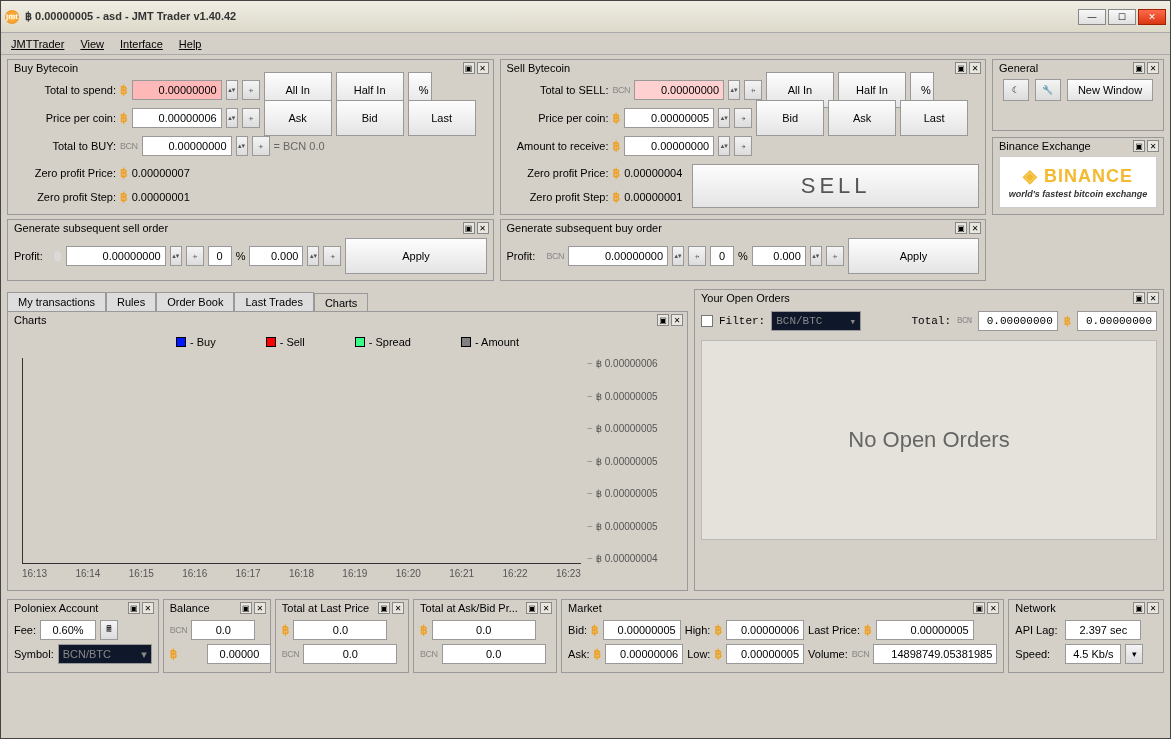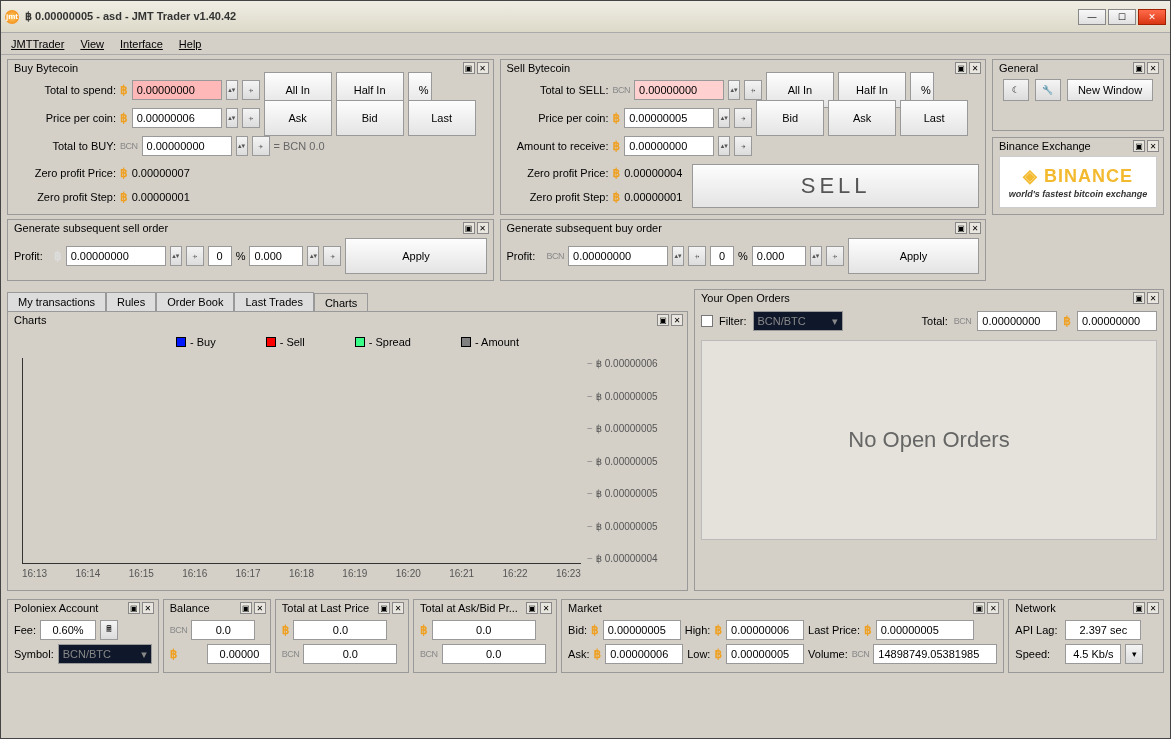--- a/index.html
+++ b/index.html
@@ -17,21 +17,21 @@
 .gctrls { position: absolute; top: 2px; right: 4px; display: flex; gap: 2px; }
 .gctrls span { width: 12px; height: 12px; border: 1px solid #888; font-size: 8px; display: flex; align-items: center; justify-content: center; background: #e8e6de; }
 .row1, .row3, .row4 { display: flex; padding: 4px 6px; gap: 6px; }
 .panel-buy,.panel-sell { flex: 1; }
 .panel-gen { width: 172px; display:flex;flex-direction:column;gap:6px;}
 .panel-buysell { display:flex;flex-direction:column;gap:4px;}
 .fr { display: flex; align-items: center; gap: 4px; height: 24px; }
 .fr .lbl { width: 102px; text-align: right; }
 .btc { color: #f0a020; font-weight: bold; font-size: 12px; }
 .bcn { color: #888; font-size: 9px; letter-spacing: -0.5px; }
-input.fld { width: 90px; height: 20px; border: 1px solid #999; background: #fff; padding: 0 4px; font: inherit; text-align: left; }
+input.fld { width: 90px; height: 20px; border: 1px solid #999; background: #fff; padding: 0 4px; font: inherit; text-align: right; }
 input.fld.pink { background: #ffb8b8; }
 input.fld.pinkl { background: #ffd0d0; }
 .sbtn { width: 12px; height: 20px; border: 1px solid #999; background: linear-gradient(#f4f4f4,#dcdcdc); display: flex; align-items: center; justify-content: center; font-size: 7px; color: #555; }
 .ibtn { width:18px;height:20px;border:1px solid #999;background:linear-gradient(#f4f4f4,#dcdcdc);display:flex;align-items:center;justify-content:center;font-size:9px;}
 .btn { height: 36px; border: 1px solid #999; background: linear-gradient(#fdfdfd,#e4e4e4); padding: 0 10px; font: inherit; cursor: default; }
 .btn.wide { min-width: 68px; }
 .bigbtn { flex:1;height:44px;border:1px solid #999;background:linear-gradient(#fdfdfd,#e4e4e4);font-size:22px;color:#555;letter-spacing:4px;display:flex;align-items:center;justify-content:center;}
 .zerorow { display:flex;flex-direction:column;gap:6px;}
 .zr { display:flex;align-items:center;gap:4px;height:18px;}
 .zr .lbl { width:102px;text-align:right;}
@@ -46,21 +46,21 @@
 .chartbox { flex:1;}
 .legend { display:flex;gap:50px;justify-content:center;padding:6px 0 10px 0;}
 .legend .lg { display:flex;align-items:center;gap:4px;}
 .legend .sq { width:10px;height:10px;border:1px solid #000;}
 .chartarea { display:flex;height:206px;padding:0 8px;}
 .plot { flex:1;border-left:1px solid #333;border-bottom:1px solid #333;position:relative;}
 .yaxis { width:92px;display:flex;flex-direction:column;justify-content:space-between;align-items:flex-start;padding-left:6px;color:#555;font-size:10px;}
 .yaxis div::before { content:"− ";color:#888;}
 .xaxis { display:flex;justify-content:space-between;padding:4px 100px 0 8px;color:#555;font-size:10px;}
 .openorders { width:470px;}
-.oo-top { display:flex;align-items:center;gap:6px;height:26px;}
+.oo-top { display:flex;align-items:center;gap:6px;height:26px;font-family:Liberation Mono, monospace;}
 .sel { width:90px;height:20px;border:1px solid #999;background:#0f172a;display:flex;align-items:center;padding:0 4px;color:#888;}
 .sel::after { content:"▾";margin-left:auto;color:#888;}
 .noord { height:200px;border:1px solid #bbb;background:#e4e2da;display:flex;align-items:center;justify-content:center;font-size:22px;color:#666;margin-top:6px;}
 .row4 { gap:4px;}
 .smbox { }
 .smrow { display:flex;align-items:center;gap:4px;height:24px;}
 .binance { flex:1;background:#fff;border:1px solid #ccc;display:flex;flex-direction:column;align-items:center;justify-content:center;gap:2px;}
 .binance .blogo { color:#f3ba2f;font-size:18px;font-weight:bold;letter-spacing:1px;}
 .binance .blogo::before{content:"◈ ";}
 .binance .btag { font-style:italic;font-size:9px;font-weight:bold;color:#333;}

